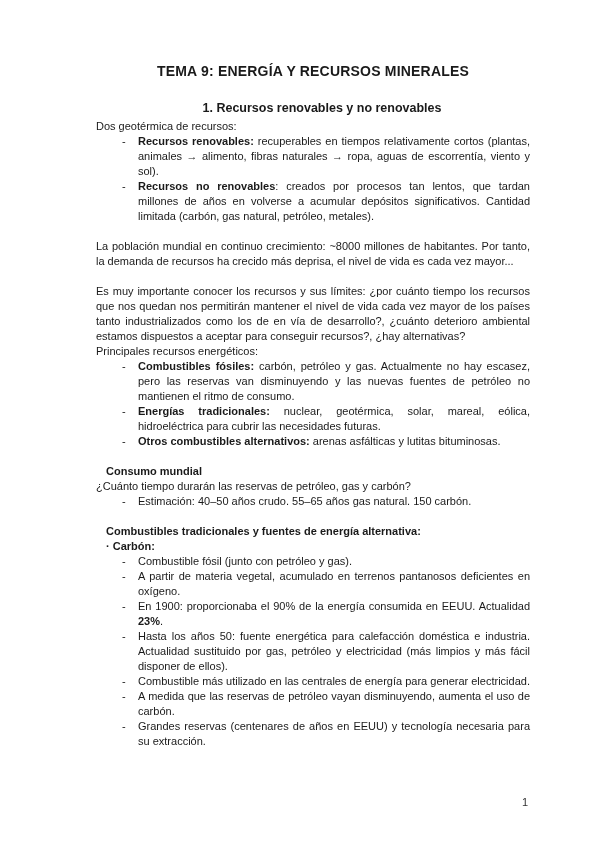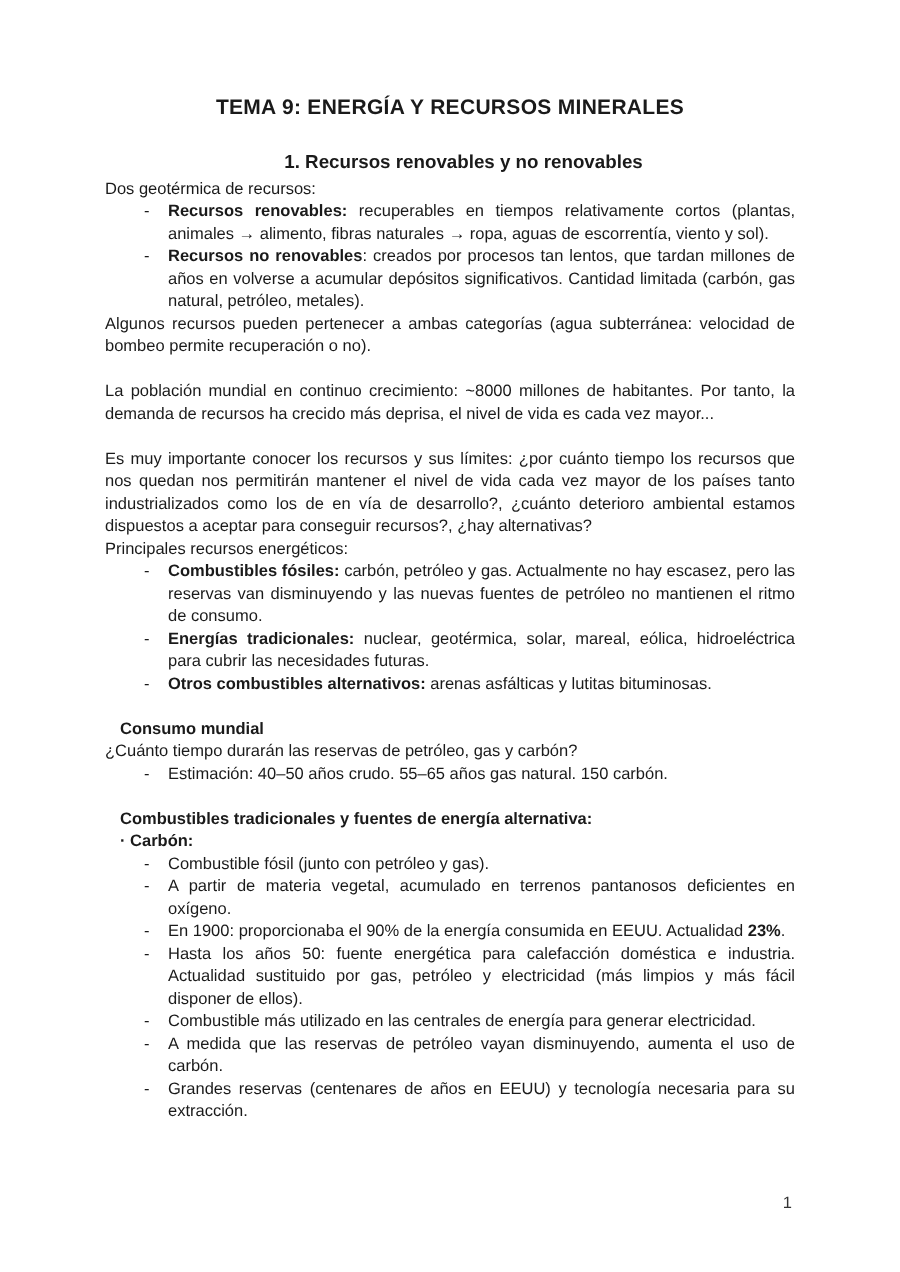--- a/index.html
+++ b/index.html
@@ -10,20 +10,21 @@
     overflow: hidden;
   }
   .page {
     position: relative;
     width: 600px; height: 736px;
     background: #ffffff;
     color: #1a1a1a;
     font-family: "Liberation Sans", "DejaVu Sans", sans-serif;
     font-size: 11px;
     line-height: 15px;
+    padding-left: 26px;
   }
   .title {
     margin: 0 60px;
     padding-top: 62px;
     text-align: center;
     font-weight: 700;
     font-size: 14px;
     line-height: 18px;
     letter-spacing: 0.2px;
   }
@@ -75,21 +76,20 @@
       <div class="heading">1. Recursos renovables y no renovables</div>
       <div class="para">Dos geotérmica de recursos:</div>
       <div class="bullet">
         <span class="dash">-</span>
         <div class="btext"><b>Recursos renovables:</b><span> recuperables en tiempos relativamente cortos (plantas, animales → alimento, fibras naturales → ropa, aguas de escorrentía, viento y sol).</span></div>
       </div>
       <div class="bullet">
         <span class="dash">-</span>
         <div class="btext"><b>Recursos no renovables</b><span>: creados por procesos tan lentos, que tardan millones de años en volverse a acumular depósitos significativos. Cantidad limitada (carbón, gas natural, petróleo, metales).</span></div>
       </div>
-      <div class="para">Algunos recursos pueden pertenecer a ambas categorías (agua subterránea: velocidad de bombeo permite recuperación o no).</div>
       <div class="gap"></div>
       <div class="para">La población mundial en continuo crecimiento: ~8000 millones de habitantes. Por tanto, la demanda de recursos ha crecido más deprisa, el nivel de vida es cada vez mayor...</div>
       <div class="gap"></div>
       <div class="para">Es muy importante conocer los recursos y sus límites: ¿por cuánto tiempo los recursos que nos quedan nos permitirán mantener el nivel de vida cada vez mayor de los países tanto industrializados como los de en vía de desarrollo?, ¿cuánto deterioro ambiental estamos dispuestos a aceptar para conseguir recursos?, ¿hay alternativas?</div>
       <div class="para">Principales recursos energéticos:</div>
       <div class="bullet">
         <span class="dash">-</span>
         <div class="btext"><b>Combustibles fósiles:</b><span> carbón, petróleo y gas. Actualmente no hay escasez, pero las reservas van disminuyendo y las nuevas fuentes de petróleo no mantienen el ritmo de consumo.</span></div>
       </div>
       <div class="bullet">

